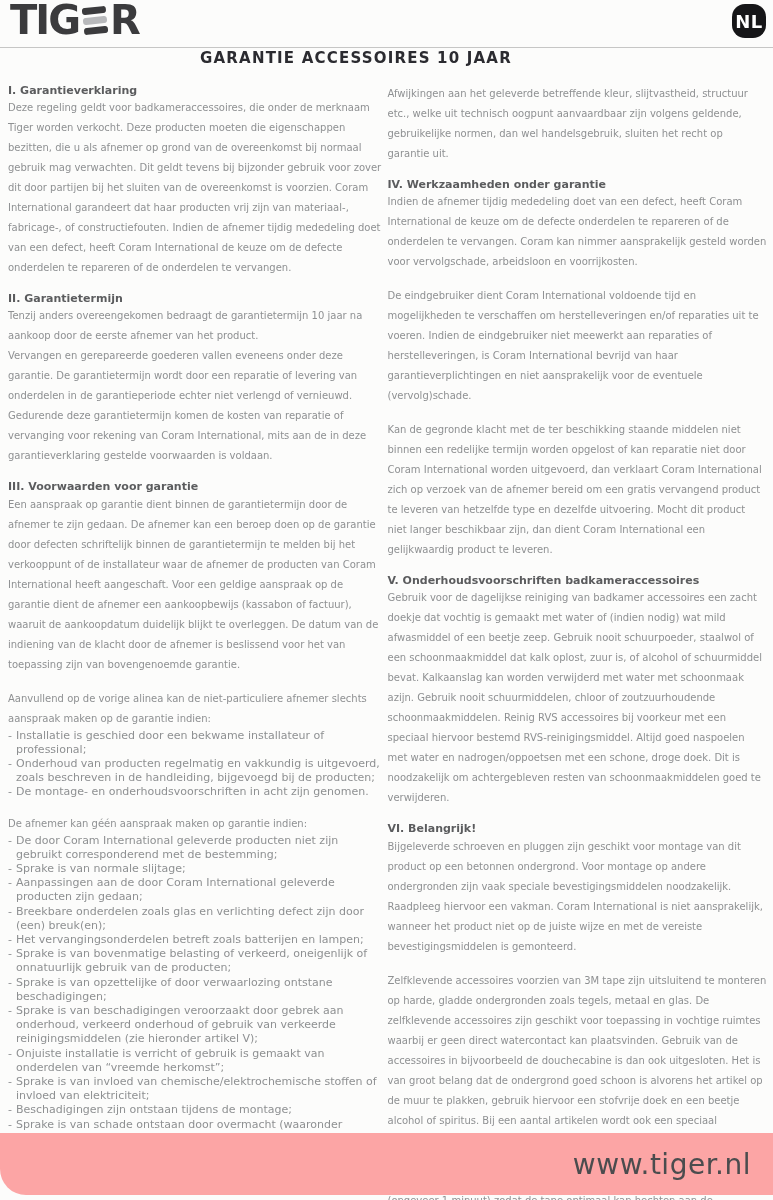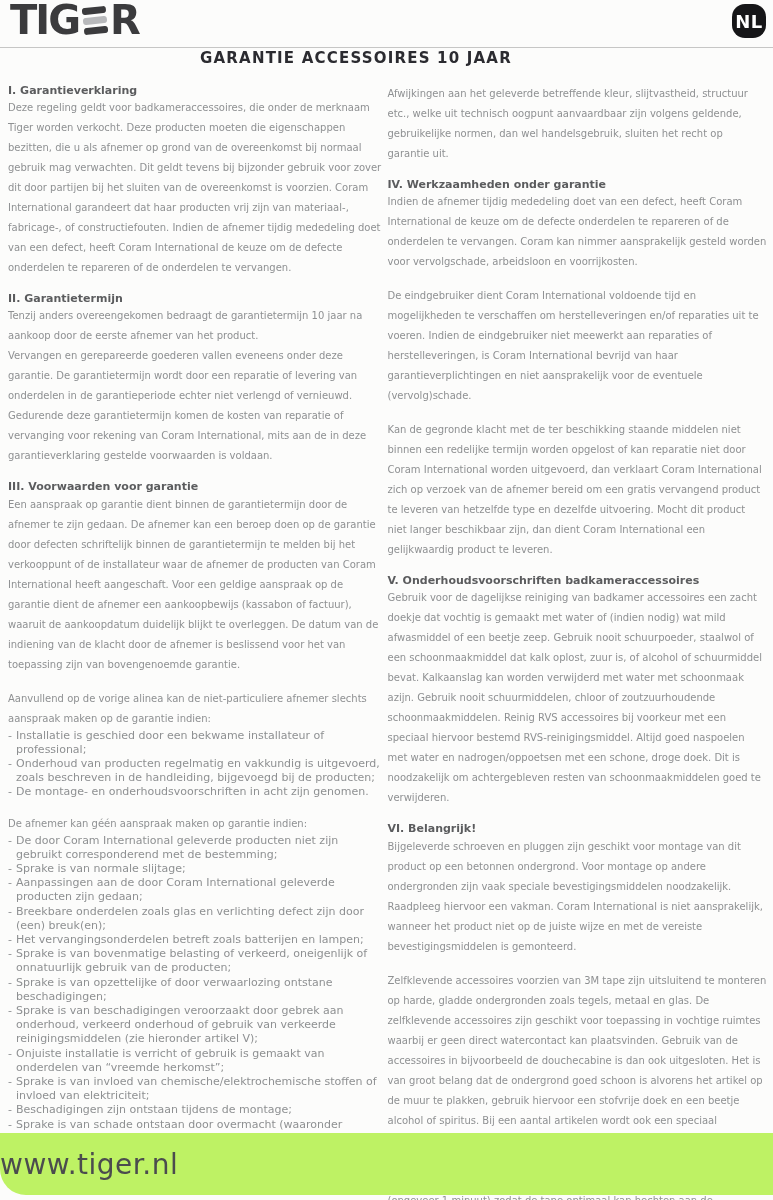--- a/index.html
+++ b/index.html
@@ -43,23 +43,23 @@
   .para  { color:#8e9092; font-size:10px; line-height:20px; }
   .gap   { height:14px; }
   .bullet {
     position:relative; padding-left:8px;
     color:#8e9092; font-size:11px; line-height:14.2px;
   }
   .bullet::before { content:"-"; position:absolute; left:0; top:0; }
   
   .footer-bar {
     position:absolute; left:0; right:0; top:1133px; height:62px;
-    background:#bef264; border-bottom-left-radius:26px;
-    display:flex; align-items:center; 
-    padding-right:44px;
+    background:#fca5a5; border-bottom-left-radius:26px;
+    display:flex; align-items:center; justify-content:flex-end;
+    padding-right:22px;
   }
   .website { color:#4b4c4e; font-size:28px; letter-spacing:.5px; }
 </style>
 </head>
 <body>
 
 <div class="page">
 
   <div class="header">
     <div class="logo">

